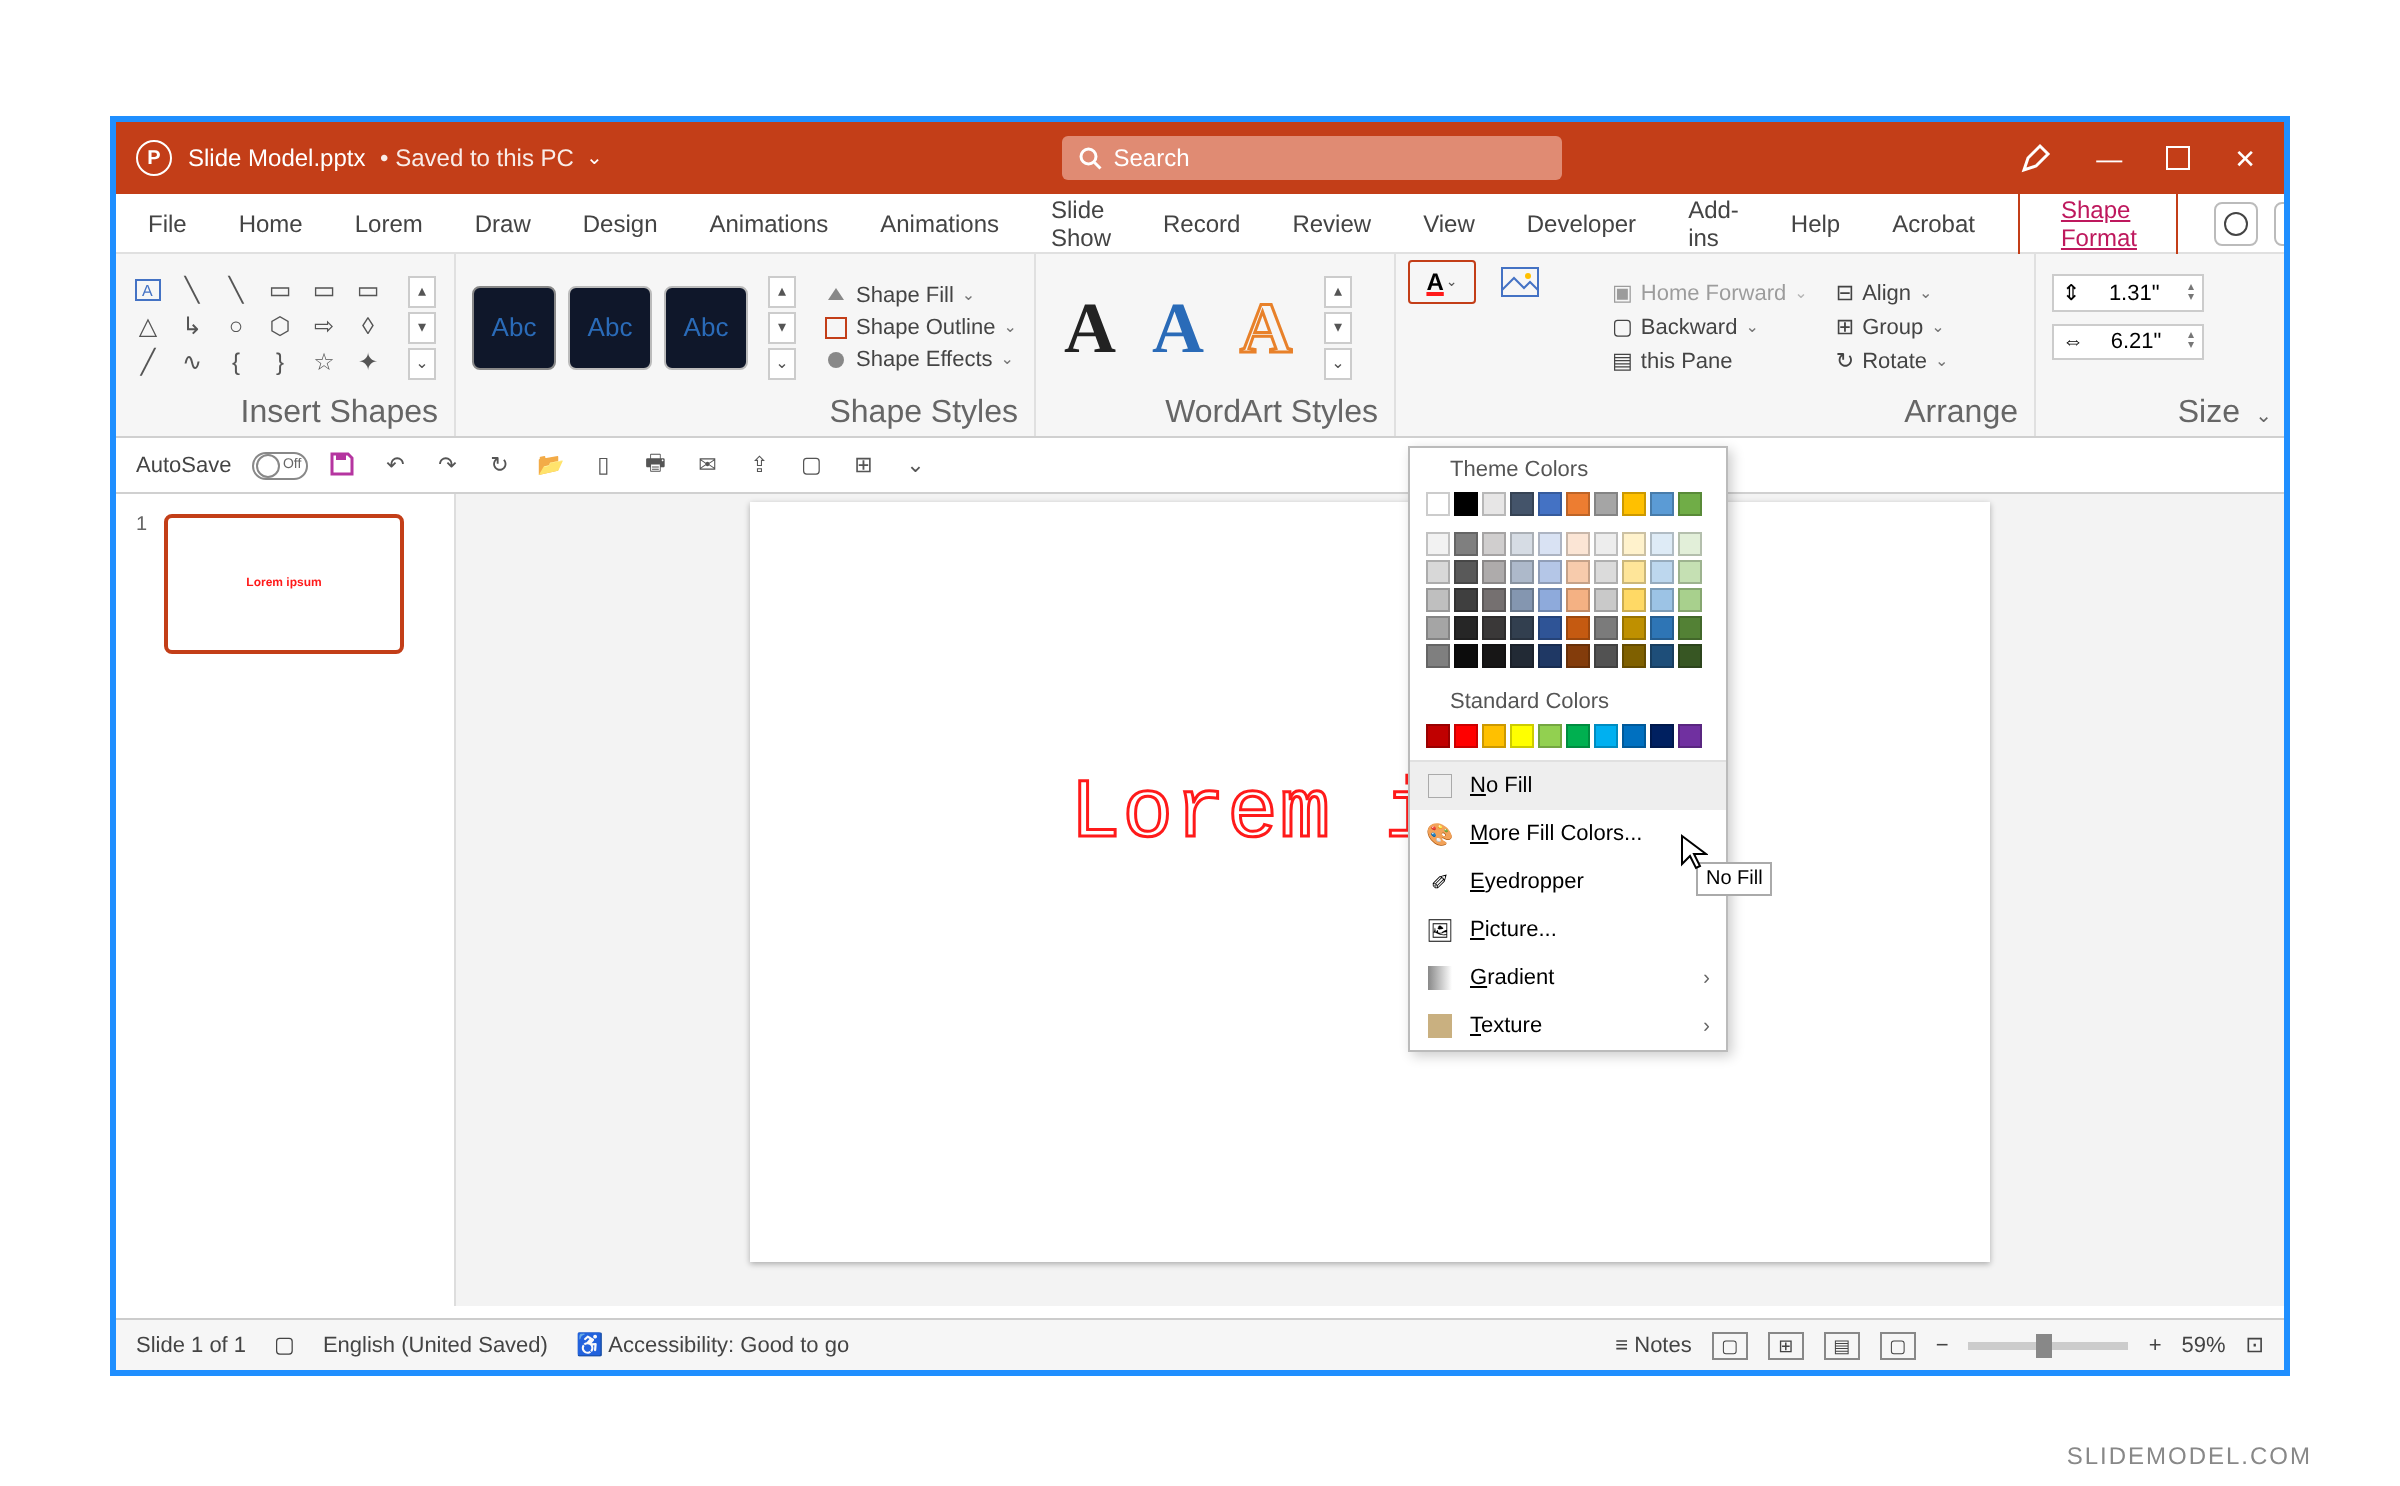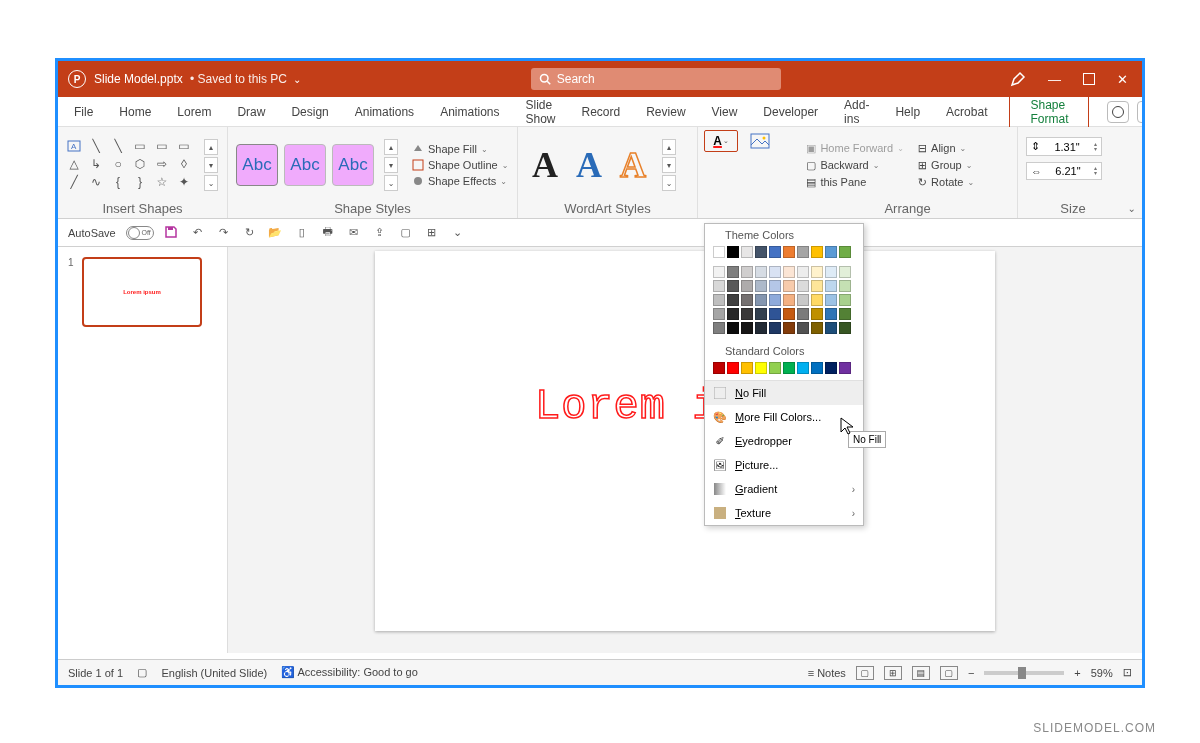--- a/index.html
+++ b/index.html
@@ -14,38 +14,38 @@
   .chev { margin-left: 6px; font-size: 10px; }
   .searchbox { margin-left: auto; width: 250px; height: 22px; background: #e08b73; border-radius: 3px; display: flex; align-items: center; padding: 0 8px; color: #fff; font-size: 12px; }
   .searchbox svg { margin-right: 6px; }
   .title-right { margin-left: auto; display: flex; align-items: center; gap: 22px; padding-right: 14px; }
   .title-right span { font-size: 13px; cursor: pointer; }
   .title-right svg { cursor: pointer; }
 
   
   .tabs { height: 30px; background: #fff; display: flex; align-items: center; padding: 0 12px; border-bottom: 1px solid #e0e0e0; font-size: 12px; color: #444; gap: 18px; }
   .tab { cursor: pointer; padding: 3px 4px; }
-  .tab.active { color: #15803d; border: 1.5px solid #c33e18; border-radius: 2px; padding: 2px 20px; }
+  .tab.active { color: #be185d; border: 1.5px solid #c33e18; border-radius: 2px; padding: 2px 20px; text-decoration: underline; }
   .tabs-right { margin-left: auto; display: flex; align-items: center; gap: 8px; }
   .circ-btn { width: 22px; height: 22px; border: 1px solid #bbb; border-radius: 4px; display: flex; align-items: center; justify-content: center; }
   .circ-in { width: 12px; height: 12px; border: 1.5px solid #444; border-radius: 50%; }
   .share-btn { width: 26px; height: 20px; background: #c33e18; border-radius: 3px; display: flex; align-items: center; justify-content: center; color: #fff; font-size: 9px; }
 
   
   .ribbon { height: 92px; border-bottom: 1px solid #d0d0d0; display: flex; background: #f6f6f6; position: relative; }
   .group { display: flex; flex-direction: column; padding: 4px 8px 2px; border-right: 1px solid #e0e0e0; }
   .group-body { flex: 1; display: flex; align-items: center; gap: 6px; }
-  .group-label { font-size: 13px; color: #666; text-align: center; margin-top: 2px; }
+  .group-label { font-size: 16px; color: #666; text-align: right; margin-top: 2px; }
 
   .shapegrid { display: grid; grid-template-columns: repeat(6, 18px); grid-template-rows: repeat(3, 16px); gap: 2px 4px; }
   .shapegrid span { width: 16px; height: 14px; display: flex; align-items: center; justify-content: center; color: #555; font-size: 12px; }
   .scrollbtns { display: flex; flex-direction: column; gap: 2px; margin-left: 4px; }
   .scrollbtns div { width: 14px; height: 16px; border: 1px solid #ccc; font-size: 8px; display:flex; align-items:center; justify-content:center; color:#555; background:#fff; }
 
-  .abc { width: 42px; height: 42px; border: 1px solid #bbb; border-radius: 4px; display: flex; align-items: center; justify-content: center; font-size: 17px; color: #2a6bb8; background:#f0abfc; }
+  .abc { width: 42px; height: 42px; border: 1px solid #bbb; border-radius: 4px; display: flex; align-items: center; justify-content: center; font-size: 13px; color: #2a6bb8; background:#0f172a; }
   .abc.sel { border: 1.5px solid #888; }
 
   .shape-opts { display: flex; flex-direction: column; gap: 4px; font-size: 11px; color: #444; margin-left: 8px; }
   .shape-opts div { display: flex; align-items: center; gap: 4px; cursor: pointer; }
   .chv { font-size: 8px; color: #777; }
 
   .wa-A { font-family: Georgia, serif; font-size: 36px; font-weight: bold; padding: 0 6px; }
   .waA1 { color: #222; }
   .waA2 { color: #2a6bb8; }
   .waA3 { color: #e8812a; -webkit-text-stroke: 1.5px #e8812a; -webkit-text-fill-color: transparent; }
@@ -451,21 +451,21 @@
   </div>
 
   <svg class="cursor-arrow" width="14" height="18" viewBox="0 0 14 18">
       <path d="M1 1l0 14 4-4 3 6 2-1-3-6 6 0z" fill="#fff" stroke="#000"></path>
     </svg>
   <div class="tooltip">No Fill</div>
 
   <div class="statusbar">
     <span>Slide 1 of 1</span>
     <span>▢</span>
-    <span>English (United Slide)</span>
+    <span>English (United Saved)</span>
     <span>♿ <span>Accessibility: Good to go</span></span>
     <div class="right">
       <span>≡ <span>Notes</span></span>
       <span class="view-btn">▢</span>
       <span class="view-btn">⊞</span>
       <span class="view-btn">▤</span>
       <span class="view-btn">▢</span>
       <span>−</span>
       <div class="zoom-slider"></div>
       <span>+</span>

